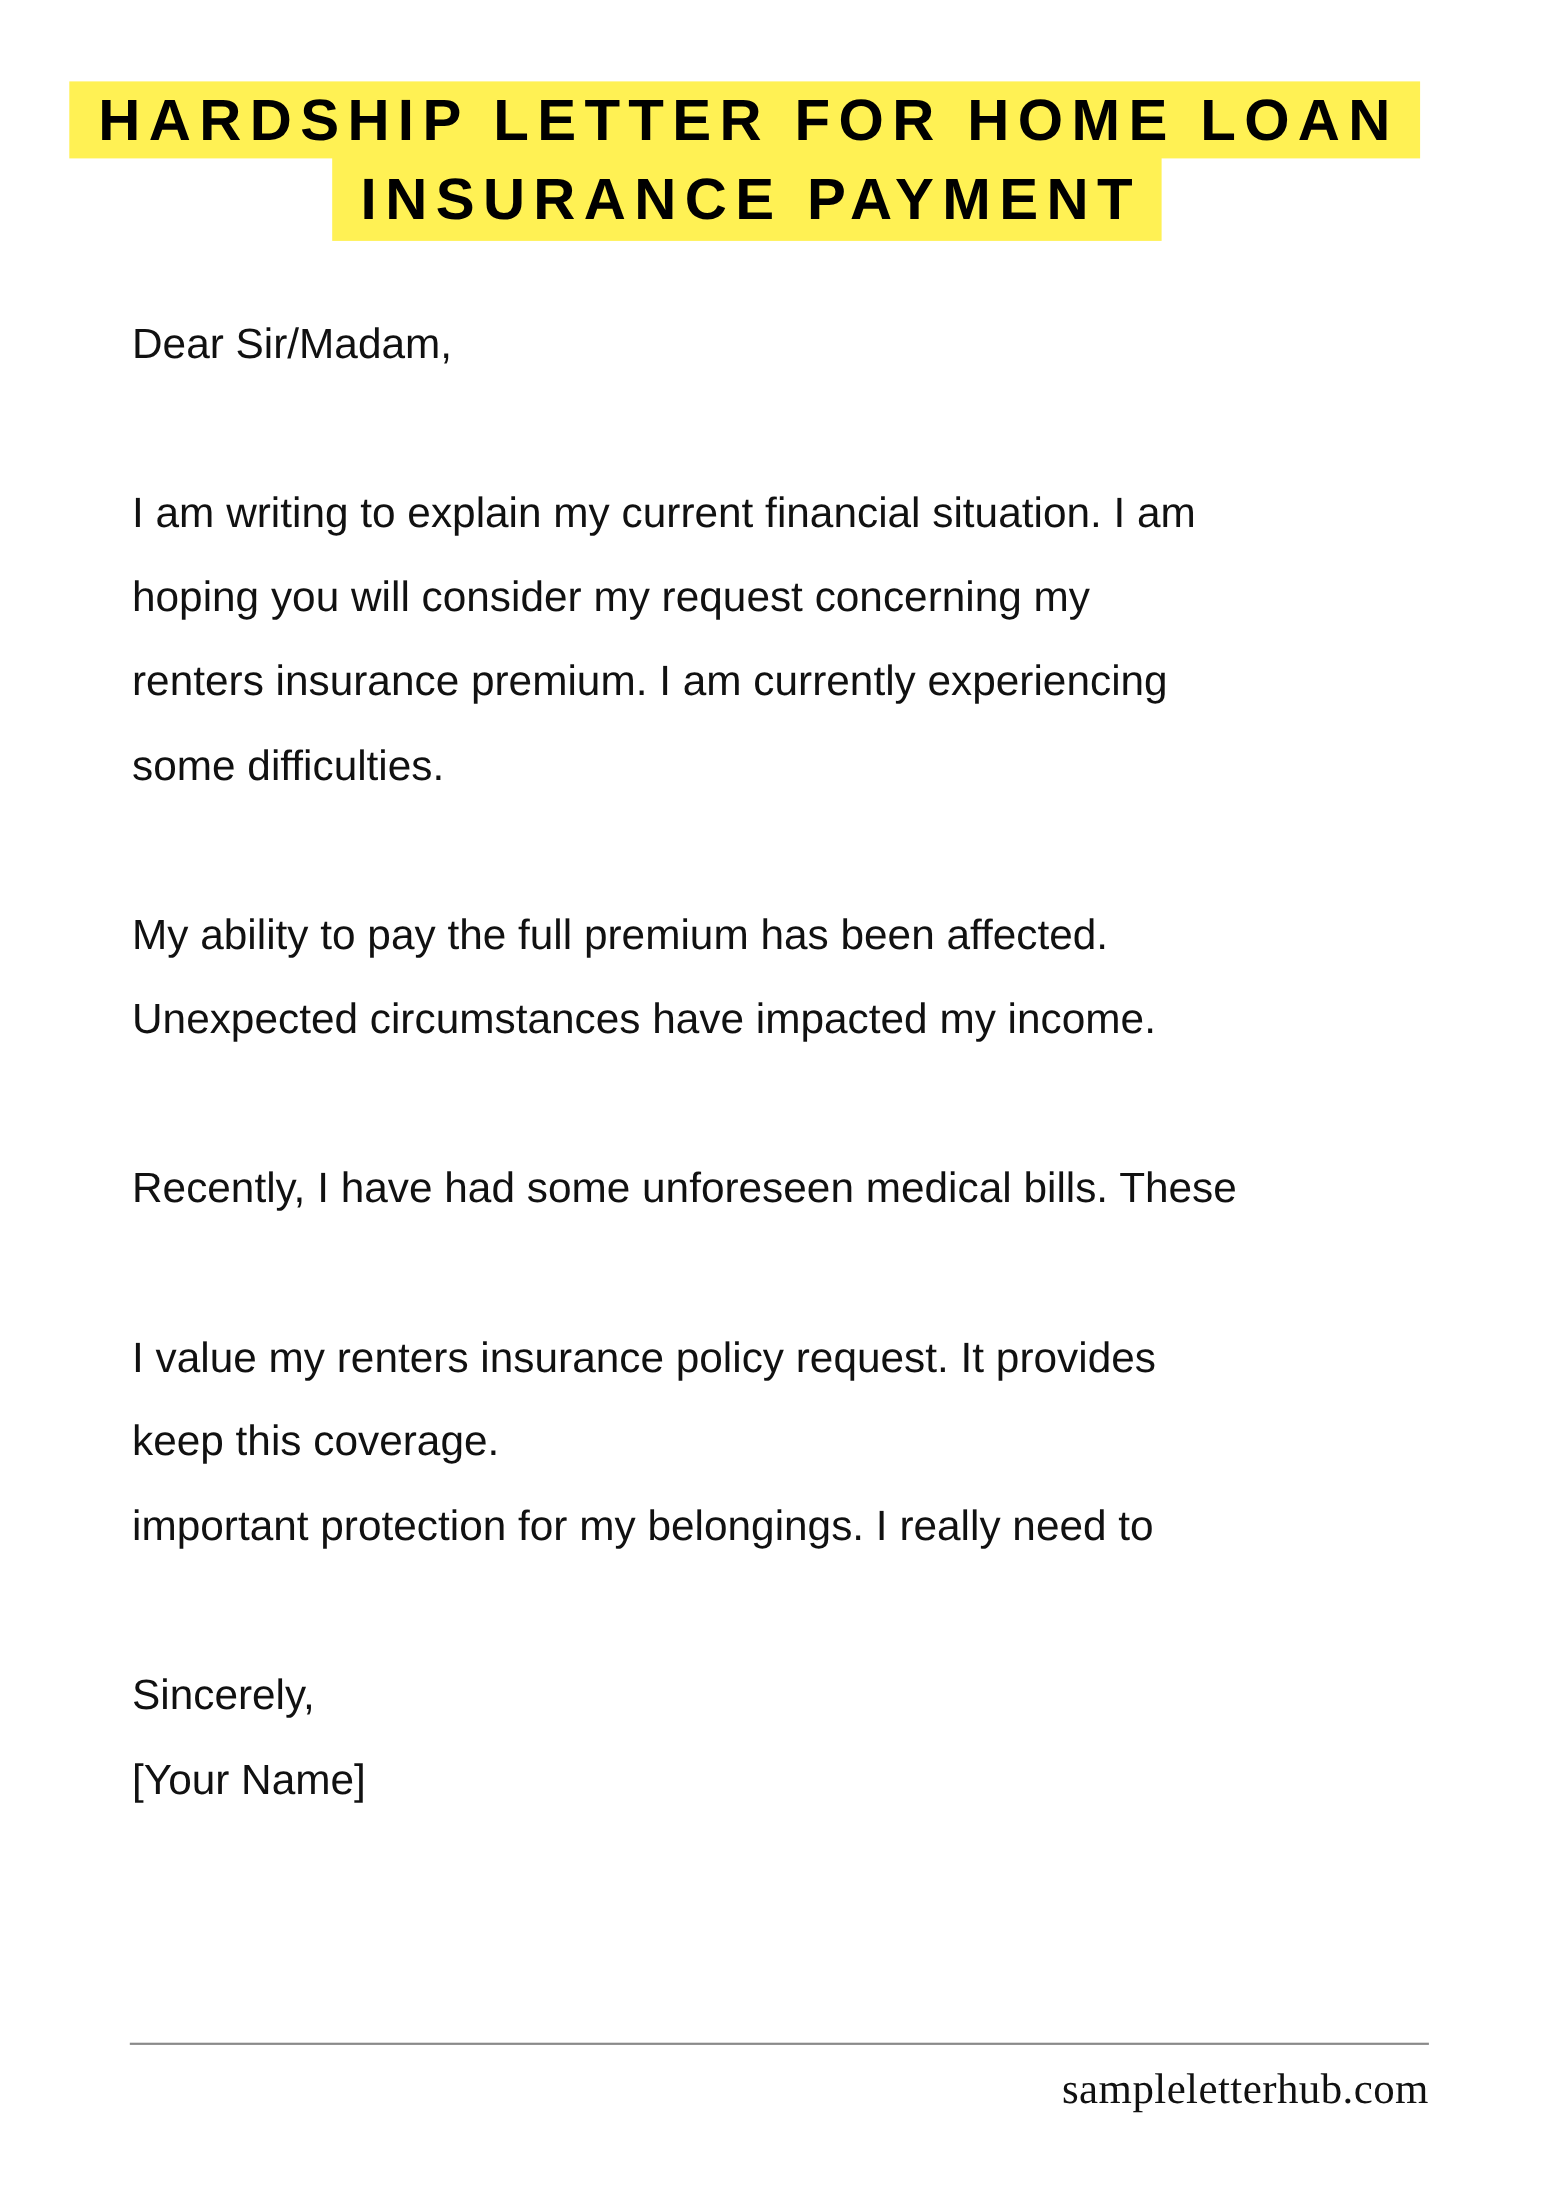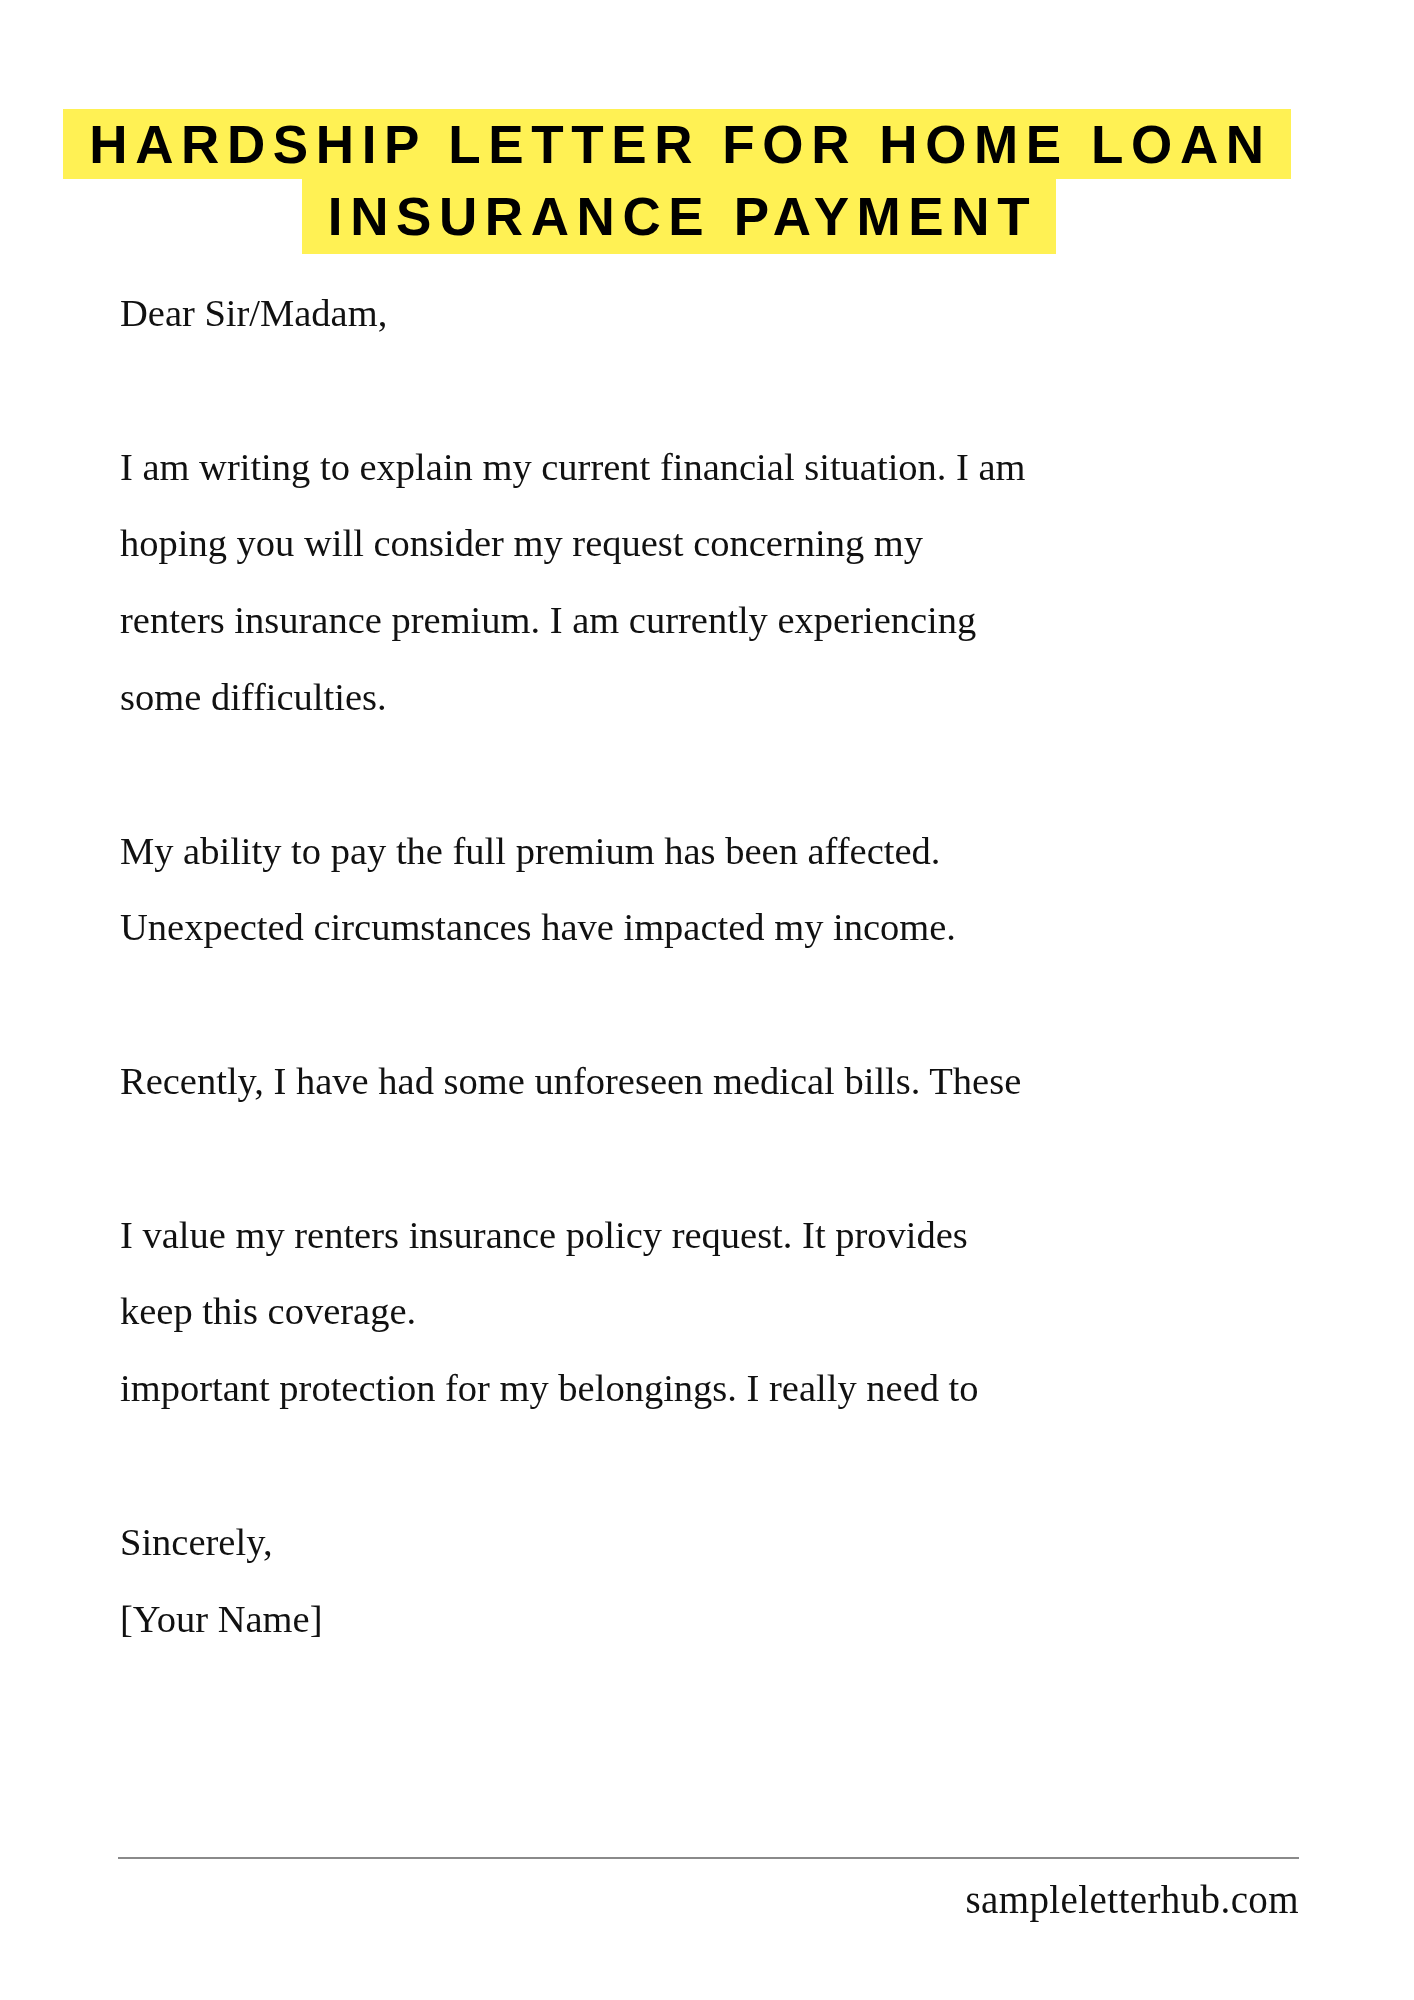--- a/index.html
+++ b/index.html
@@ -20,21 +20,20 @@
       font-family: "Liberation Sans", sans-serif;
       font-weight: bold;
       font-size: 53px;
       letter-spacing: 7.6px;
       color: #000000;
       white-space: nowrap;
       box-sizing: border-box;
       display: flex;
       align-items: center;
       justify-content: center;
-      margin-top: 35px;
     }
     .title-hl.l1 {
       left: 63px;
       top: 74px;
       width: 1228px;
       height: 70px;
       padding-left: 7px;
     }
     .title-hl.l2 {
       left: 302px;
@@ -42,21 +41,21 @@
       width: 754px;
       height: 76px;
       padding-left: 7px;
       align-items: center;
     }
     .letter {
       position: absolute;
       left: 120px;
       top: 275px;
       width: 1260px;
-      font-family: Liberation Serif, serif;
+      font-family: Liberation Sans, sans-serif;
       font-size: 38.5px;
       line-height: 76.8px;
       color: #111111;
     }
     .letter p {
       margin: 0;
     }
     .letter .blank {
       height: 76.8px;
     }

